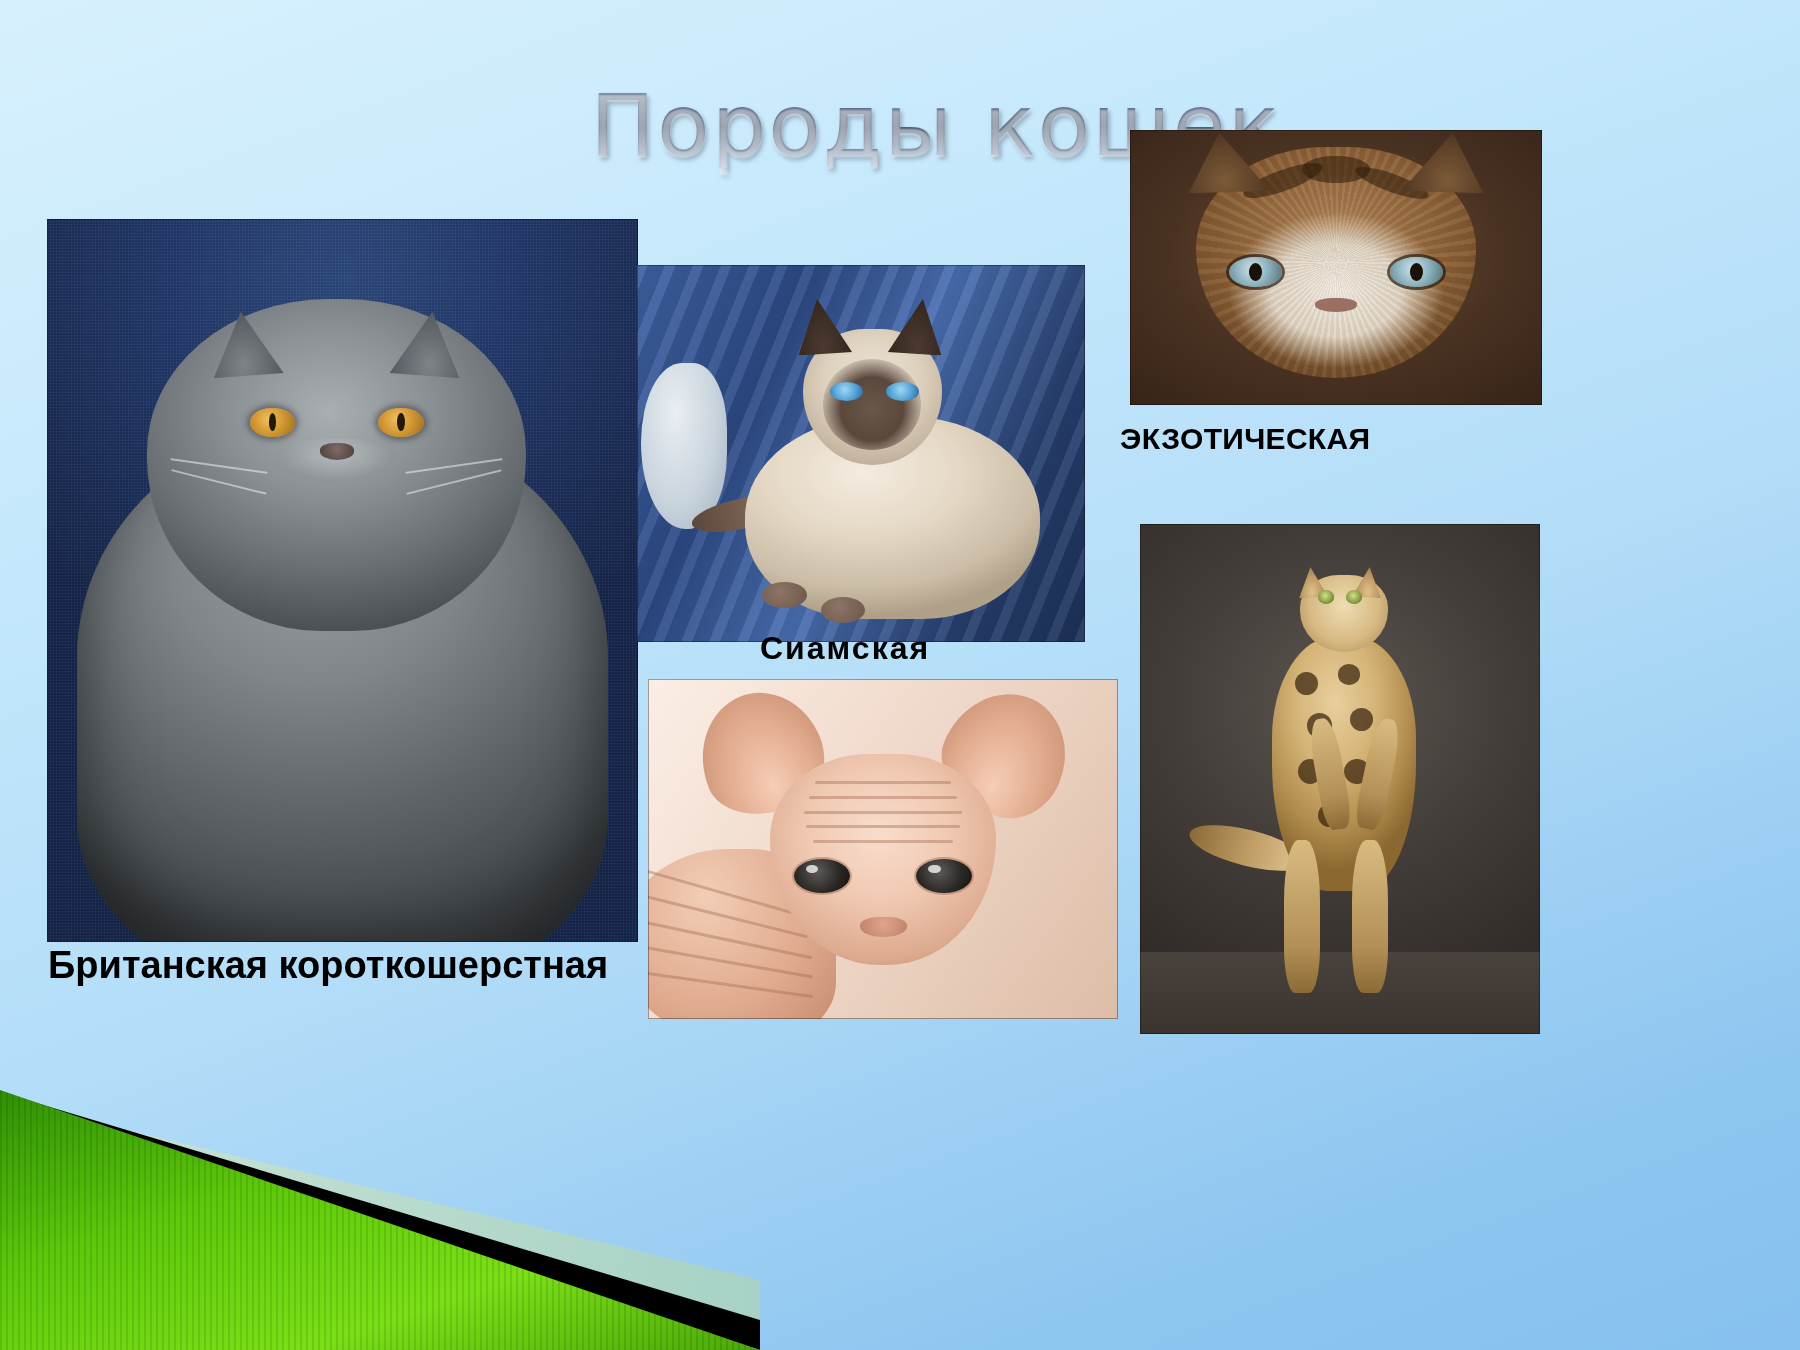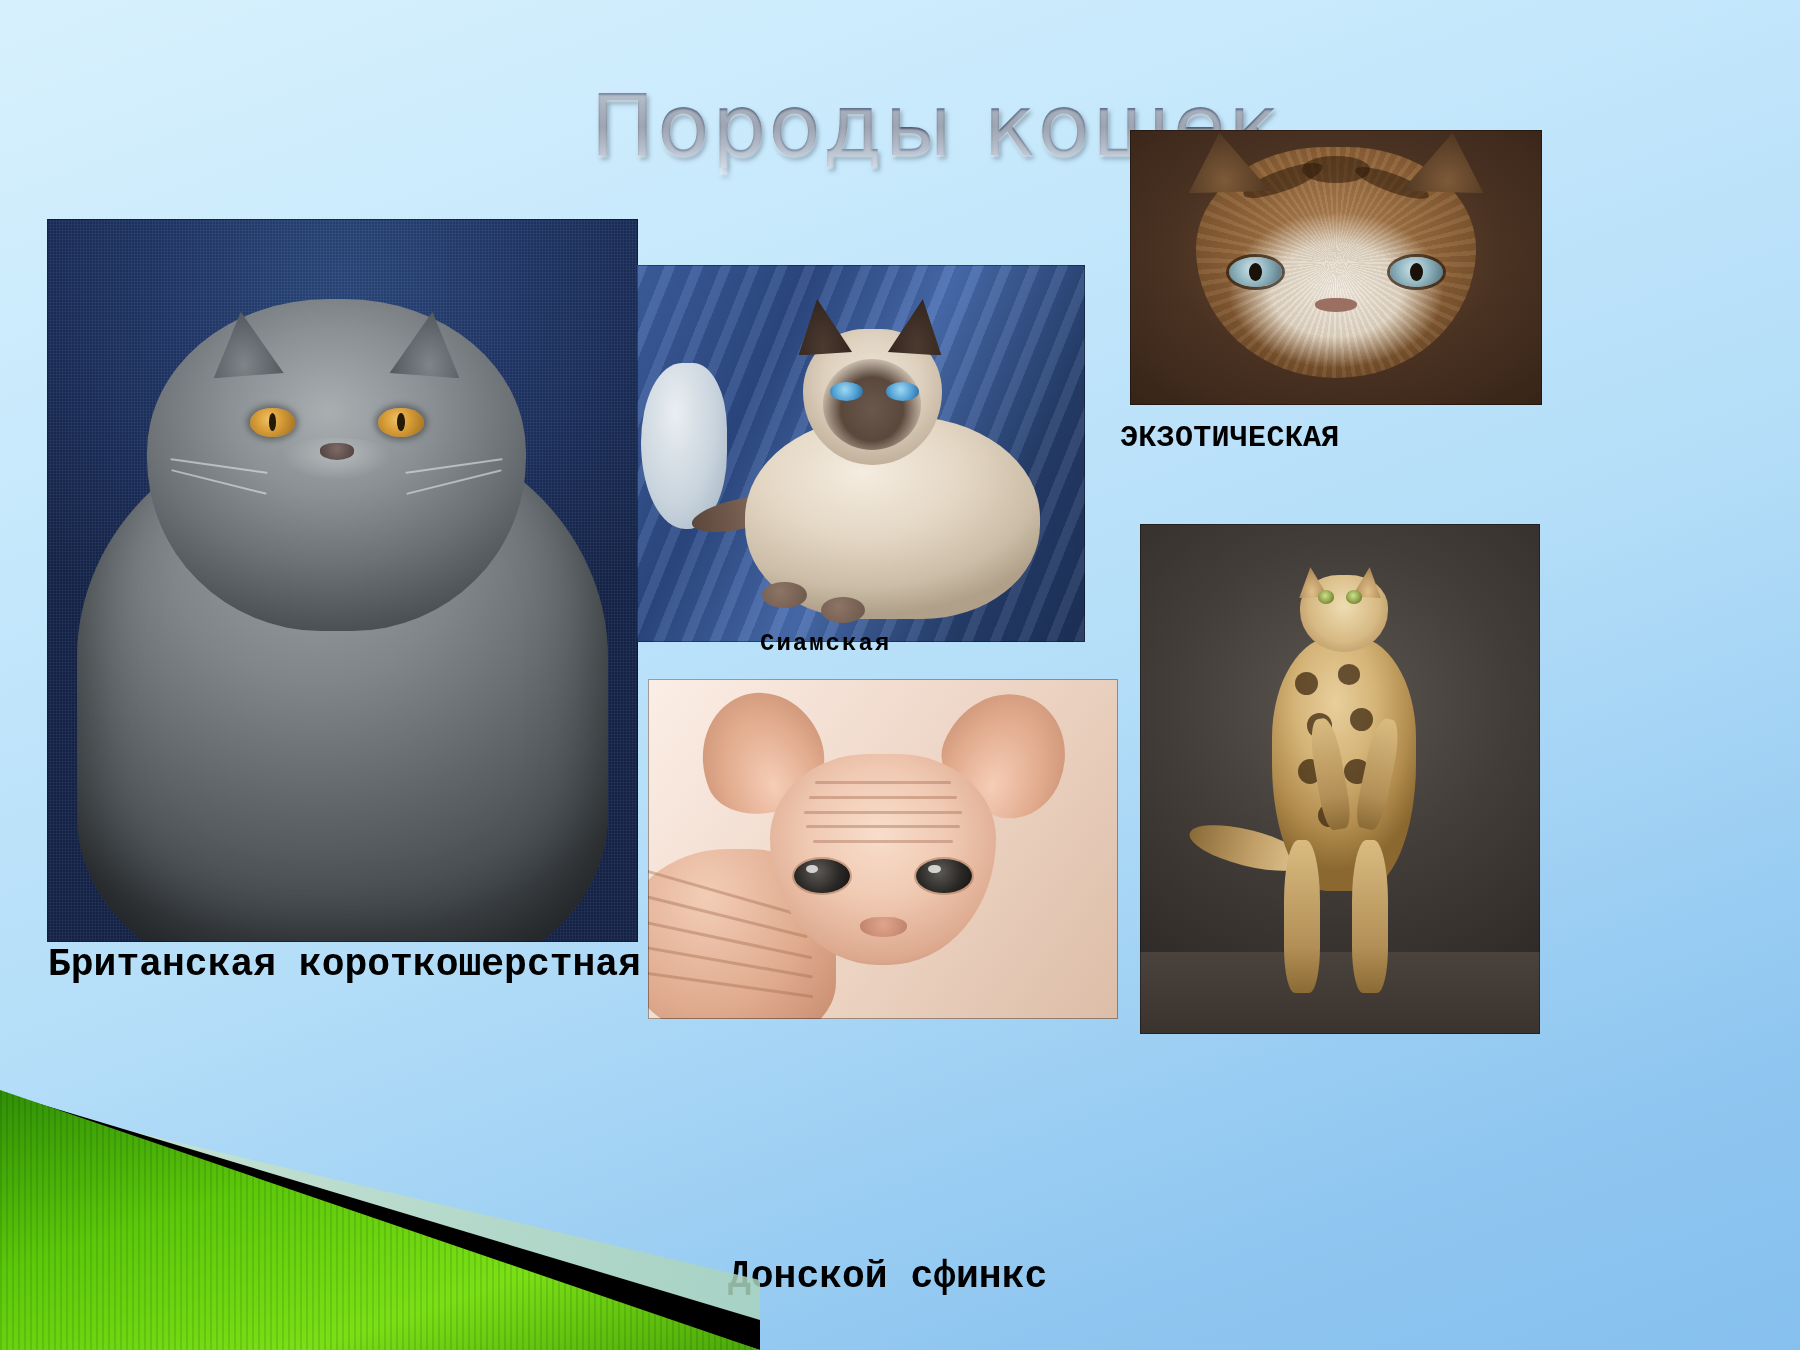--- a/index.html
+++ b/index.html
@@ -42,31 +42,31 @@
   }
 
   
   .photo{position:absolute;overflow:hidden;background:#333;}
   .photo .inner{position:absolute;inset:0;}
 
   
   .cap{
     position:absolute;
     color:#000;
-    font-family:Liberation Mono, monospace;
+    font-family:Liberation Sans, sans-serif;
     line-height:1.12;
     white-space:nowrap;
   }
 
   
   #ph-british{left:47px;  top:219px;  width:591px; height:723px;}
   #cap-british{left:48px;  top:944px;  font-size:38px; font-weight:700;}
 
   #ph-siamese{left:637px; top:265px;  width:448px; height:377px;}
-  #cap-siamese{left:760px; top:631px;  font-size:24px; font-weight:700; letter-spacing:2px;}
+  #cap-siamese{left:760px; top:631px;  font-size:32px; font-weight:700; letter-spacing:2px;}
 
   #ph-exotic{left:1130px; top:130px;  width:412px; height:275px;}
   #cap-exotic{left:1120px; top:422px;  font-size:30px; font-weight:700; letter-spacing:0.3px;}
   #cap-exotic .l2{display:block; padding-left:14px;}
 
   #ph-sphynx{left:648px;  top:679px;  width:470px; height:340px;}
   #cap-sphynx{left:728px;  top:1256px; font-size:38px; font-weight:700;}
 
   #ph-bengal{left:1140px; top:524px;  width:400px; height:510px;}
   #cap-bengal{left:1186px; top:1235px; font-size:38px; font-weight:700;}
@@ -330,21 +330,20 @@
         <div class="sph-wrinkle" style="left:17%;top:20%;width:66%;"></div>
         <div class="sph-wrinkle" style="left:15%;top:27%;width:70%;"></div>
         <div class="sph-wrinkle" style="left:16%;top:34%;width:68%;"></div>
         <div class="sph-wrinkle" style="left:19%;top:41%;width:62%;"></div>
       </div>
       <div class="sph-eye l"></div>
       <div class="sph-eye r"></div>
       <div class="sph-nose"></div>
     </div>
   </div>
-  <div class="cap" id="cap-sphynx">Донской сфинкс</div>
 
   <div class="photo" id="ph-bengal">
     <div class="inner ben-bg">
       <div class="ben-floor"></div>
       <div class="ben-tail"></div>
       <div class="ben-body">
         <div class="ben-spot" style="left:16%;top:14%;width:16%;height:9%;"></div>
         <div class="ben-spot" style="left:46%;top:11%;width:15%;height:8%;"></div>
         <div class="ben-spot" style="left:24%;top:30%;width:18%;height:10%;"></div>
         <div class="ben-spot" style="left:54%;top:28%;width:16%;height:9%;"></div>

